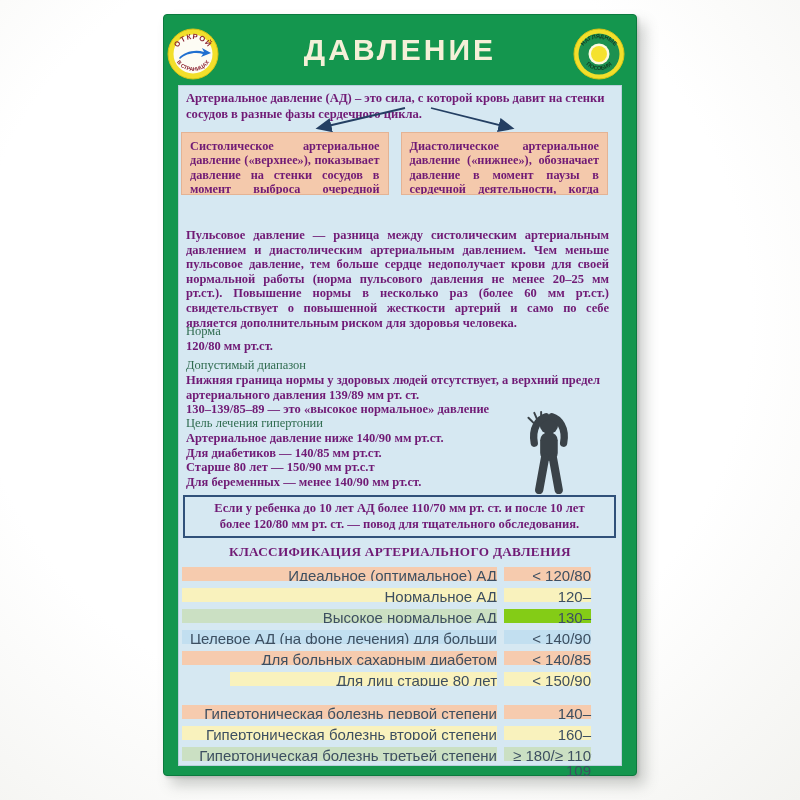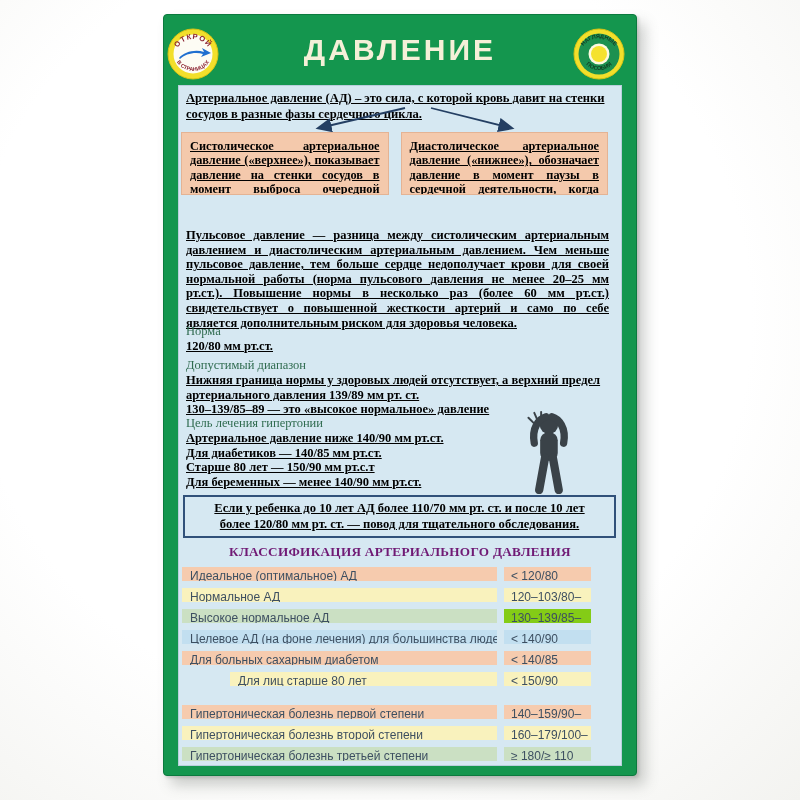--- a/index.html
+++ b/index.html
@@ -19,21 +19,21 @@
     font-family:"Liberation Sans", sans-serif;font-weight:bold;
     font-size:30px;letter-spacing:3px;color:#f5f0d8;
   }
   .badge{position:absolute;top:13px;width:52px;height:52px;}
   .badge.left{left:3px;}
   .badge.right{left:409px;}
   .panel{
     position:absolute;left:14px;top:70px;width:444px;height:681px;
     background:#d6e8f2;border:1px solid #b9cfdc;box-sizing:border-box;
   }
-  .navy{color:#000000;text-decoration:underline;}
+  .navy{color:#701a75;}
   .intro{
     position:absolute;left:7px;right:10px;top:5px;margin:0;
     font-size:12.6px;line-height:15.5px;font-weight:bold;
   }
   .arrows{position:absolute;left:0;top:19px;width:444px;height:28px;}
   .boxes{
     position:absolute;left:2px;right:13px;top:46px;display:flex;gap:12px;
   }
   .pinkbox{
     flex:1;background:#f4c9ac;border:1px solid #e4b394;box-sizing:border-box;
@@ -55,21 +55,21 @@
     position:absolute;left:4px;right:5px;top:409px;box-sizing:border-box;
     border:2px solid #31517a;padding:4px 28px;
     font-size:12.6px;line-height:15.5px;font-weight:bold;text-align:center;
   }
   .class-title{
     position:absolute;left:0;right:0;top:458px;text-align:center;
     color:#701a75;font-weight:bold;font-size:13.2px;letter-spacing:0.3px;
   }
   .t-row{
     position:absolute;left:3px;width:409px;height:14px;display:flex;
-    font-family:"Liberation Sans", sans-serif;font-size:12px;color:#3d4f61;
+    font-family:"Liberation Sans", sans-serif;font-size:15px;color:#3d4f61;text-align:right;
   }
   .t-label{flex:1;line-height:18px;padding-left:8px;white-space:nowrap;overflow:hidden;}
   .t-value{width:87px;margin-left:7px;line-height:18px;padding-left:7px;box-sizing:border-box;}
 </style>
 </head>
 <body>
 
 <div class="card">
 
   <div class="poster-title">ДАВЛЕНИЕ</div>

